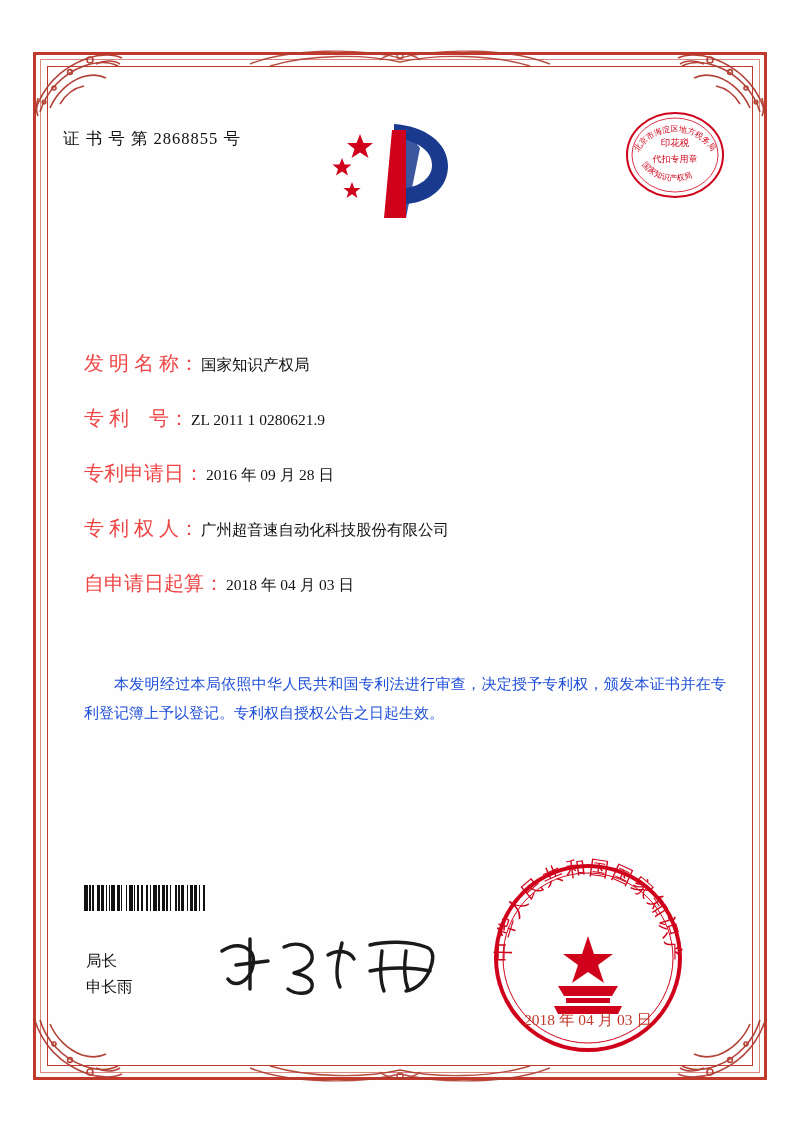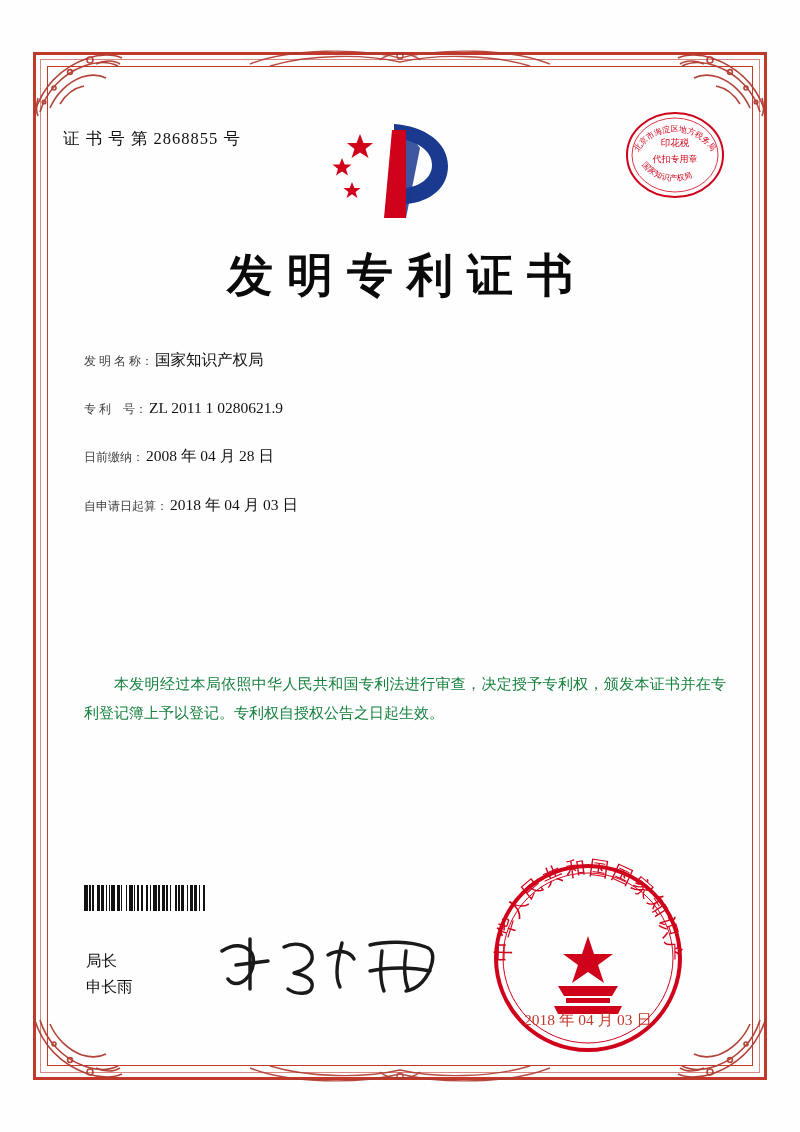--- a/index.html
+++ b/index.html
@@ -115,37 +115,37 @@
   }
   .field-row {
     display: flex;
     align-items: baseline;
     margin-bottom: 28px;
     font-size: 15.5px;
     color: #111;
   }
   .field-label {
     white-space: pre;
-    font-size: 12px;
-    color: #404040;
+    font-size: 20px;
+    color: #ef4444;
   }
   .field-value {
     font-size: 15.5px;
     color: #111;
     margin-left: 2px;
   }
 
   .paragraphs {
     position: absolute;
     top: 590px;
     left: 24px;
     right: 14px;
     font-size: 15px;
     line-height: 1.95;
-    color: #15803d;
+    color: #1d4ed8;
     text-align: justify;
   }
   .paragraphs p {
     margin: 0 0 2px 0;
     text-indent: 2em;
   }
 
   
   .barcode {
     position: absolute;
@@ -315,34 +315,37 @@
         <text font-size="8" fill="#d0021b" font-family="'DejaVu Serif',serif">
           <textPath href="#arcTop" startOffset="6%">北京市海淀区地方税务局</textPath>
         </text>
         <path id="arcBot" d="M16 54 A38 32 0 0 0 90 54" fill="none"></path>
         <text font-size="8" fill="#d0021b" font-family="'DejaVu Serif',serif">
           <textPath href="#arcBot" startOffset="10%">国家知识产权局</textPath>
         </text>
       </svg>
     </div>
 
-    <div class="main-title">发明专利证书</div>
 
     <div class="fields">
       <div class="field-row">
         <span class="field-label">发 明 名 称：</span>
         <span class="field-value">国家知识产权局</span>
       </div>
       <div class="field-row">
         <span class="field-label">专 利    号：</span>
         <span class="field-value">ZL 2011 1 0280621.9</span>
       </div>
       <div class="field-row">
-        <span class="field-label">日前缴纳：</span>
-        <span class="field-value">2008 年 04 月 28 日</span>
+        <span class="field-label">专利申请日：</span>
+        <span class="field-value">2016 年 09 月 28 日</span>
+      </div>
+      <div class="field-row">
+        <span class="field-label">专 利 权 人：</span>
+        <span class="field-value">广州超音速自动化科技股份有限公司</span>
       </div>
       <div class="field-row">
         <span class="field-label">自申请日起算：</span>
         <span class="field-value">2018 年 04 月 03 日</span>
       </div>
     </div>
 
     <div class="paragraphs">
       <p>本发明经过本局依照中华人民共和国专利法进行审查，决定授予专利权，颁发本证书并在专利登记簿上予以登记。专利权自授权公告之日起生效。</p>
     </div>

